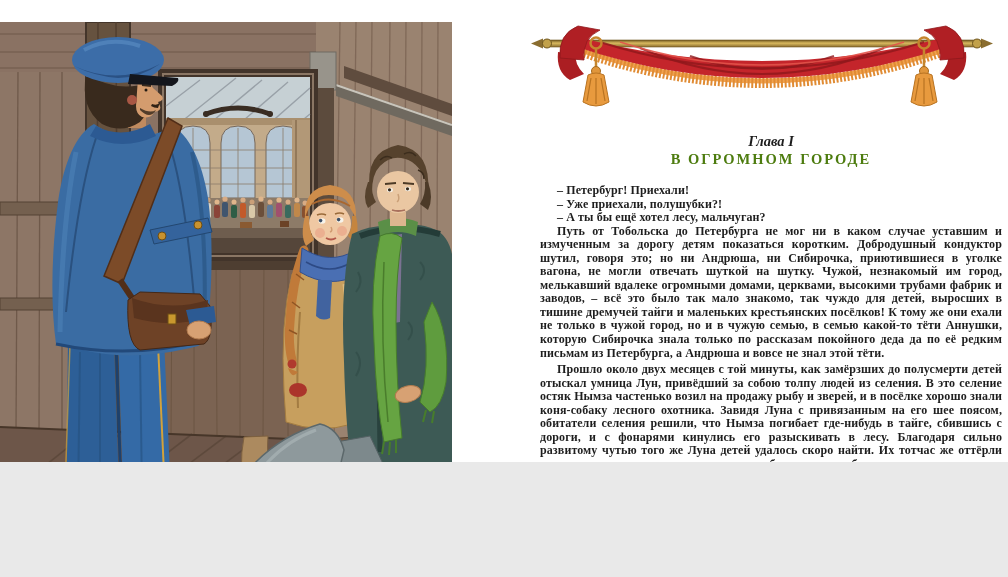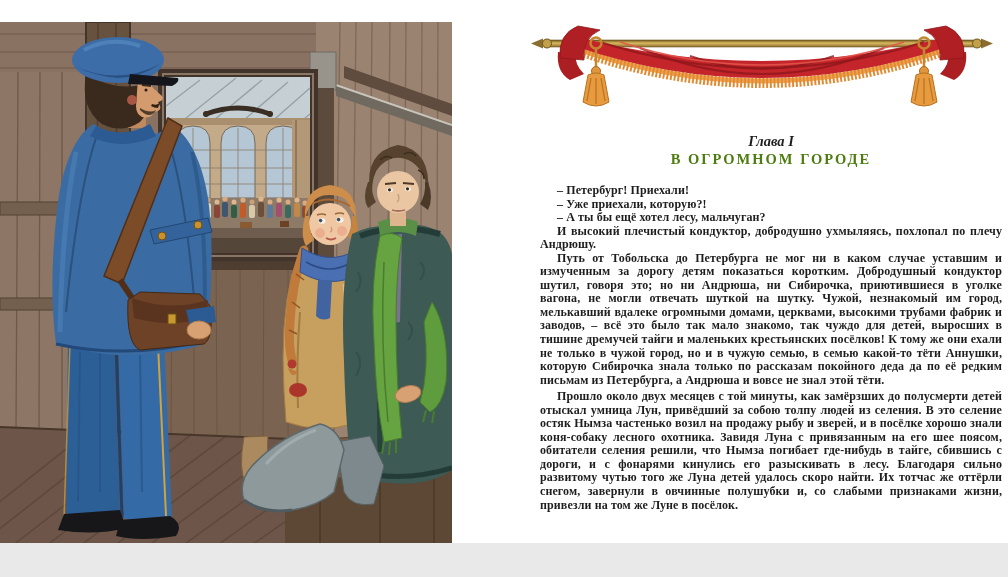--- a/index.html
+++ b/index.html
@@ -1,16 +1,16 @@
 <!DOCTYPE html>
 <html lang="ru"><head>
 <meta charset="utf-8">
 <style>
   html,body{margin:0;padding:0;background:#e9e9e9;}
-  .page{position:relative;width:1008px;height:543px;background:#ffffff;overflow:hidden;
+  .page{position:relative;width:1008px;height:462px;background:#ffffff;overflow:hidden;
         font-family:"Liberation Serif","DejaVu Serif",serif;}
   .illustration{position:absolute;left:0;top:22px;width:452px;height:527px;}
   .curtain{position:absolute;left:530px;top:16px;width:464px;height:102px;}
   .chapter{position:absolute;left:540px;top:133px;width:462px;text-align:center;}
   .chapter-label{font-style:italic;font-weight:600;font-size:14.5px;color:#1d1d1d;}
   .chapter-title{margin-top:1px;font-weight:bold;font-size:14.5px;letter-spacing:2px;color:#4d7c0f;}
   .text-col{position:absolute;left:540px;top:184px;width:462px;
             font-size:12px;line-height:13.55px;font-weight:bold;color:#1e1e1e;
             text-align:justify;letter-spacing:0.1px;}
   .text-col p{margin:0;text-indent:17px;}
@@ -363,22 +363,21 @@
     </g>
   </svg>
 
   <div class="chapter">
     <div class="chapter-label">Глава I</div>
     <div class="chapter-title">В ОГРОМНОМ ГОРОДЕ</div>
   </div>
 
   <div class="text-col">
     <p>– Петербург! Приехали!</p>
-    <p>– Уже приехали, которую?!</p>
+    <p>– Уже приехали, полушубки?!</p>
     <p>– А ты бы ещё хотел лесу, мальчуган?</p>
-    <p>И высокий плечистый кондуктор, добродушно ухмыляясь, похлопал по плечу Андрюшу.</p>
     <p>Путь от Тобольска до Петербурга не мог ни в каком случае уставшим и измученным за дорогу детям показаться коротким. Добродушный кондуктор шутил, говоря это; но ни Андрюша, ни Сибирочка, приютившиеся в уголке вагона, не могли отвечать шуткой на шутку. Чужой, незнакомый им город, мелькавший вдалеке огромными домами, церквами, высокими трубами фабрик и заводов, – всё это было так мало знакомо, так чуждо для детей, выросших в тишине дремучей тайги и маленьких крестьянских посёлков! К тому же они ехали не только в чужой город, но и в чужую семью, в семью какой-то тёти Аннушки, которую Сибирочка знала только по рассказам покойного деда да по её редким письмам из Петербурга, а Андрюша и вовсе не знал этой тёти.</p>
     <p class="gap">Прошло около двух месяцев с той минуты, как замёрзших до полусмерти детей отыскал умница Лун, привёдший за собою толпу людей из селения. В это селение остяк Нымза частенько возил на продажу рыбу и зверей, и в посёлке хорошо знали коня-собаку лесного охотника. Завидя Луна с привязанным на его шее поясом, обитатели селения решили, что Нымза погибает где-нибудь в тайге, сбившись с дороги, и с фонарями кинулись его разыскивать в лесу. Благодаря сильно развитому чутью того же Луна детей удалось скоро найти. Их тотчас же оттёрли снегом, завернули в овчинные полушубки и, со слабыми признаками жизни, привезли на том же Луне в посёлок.</p>
   </div>
 
   <div class="page-number">55</div>
 
 </div>
 
 </body></html>

